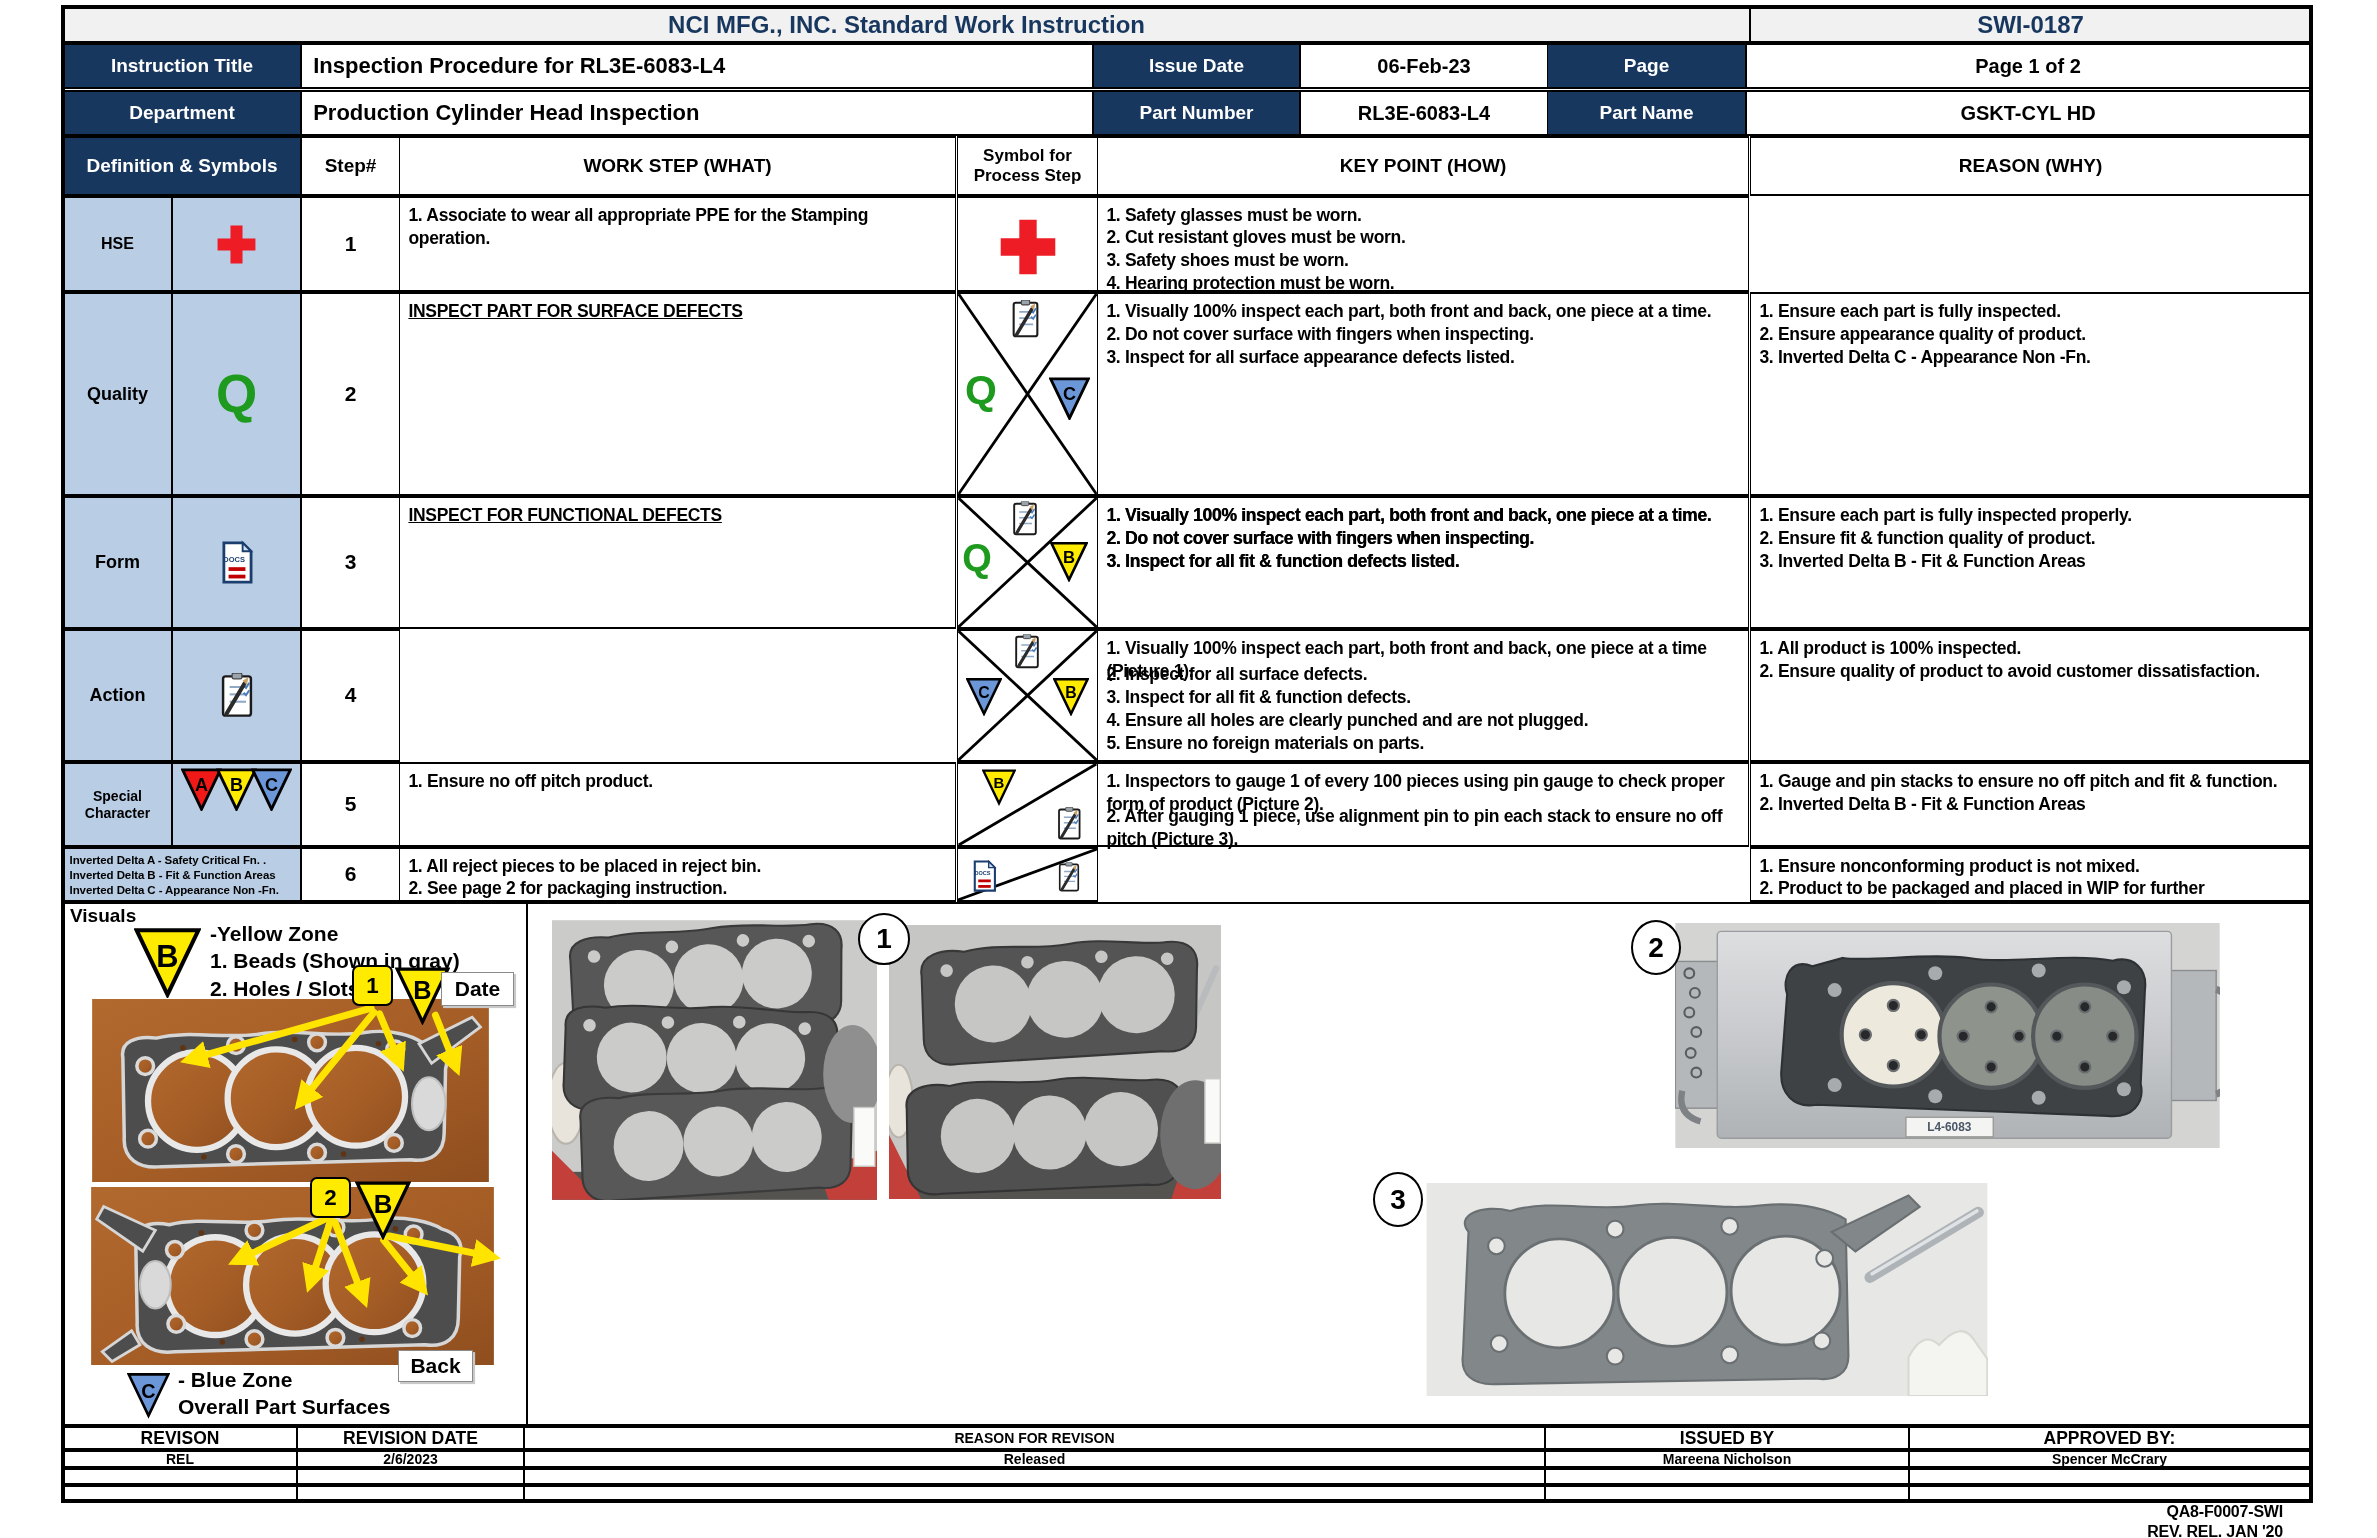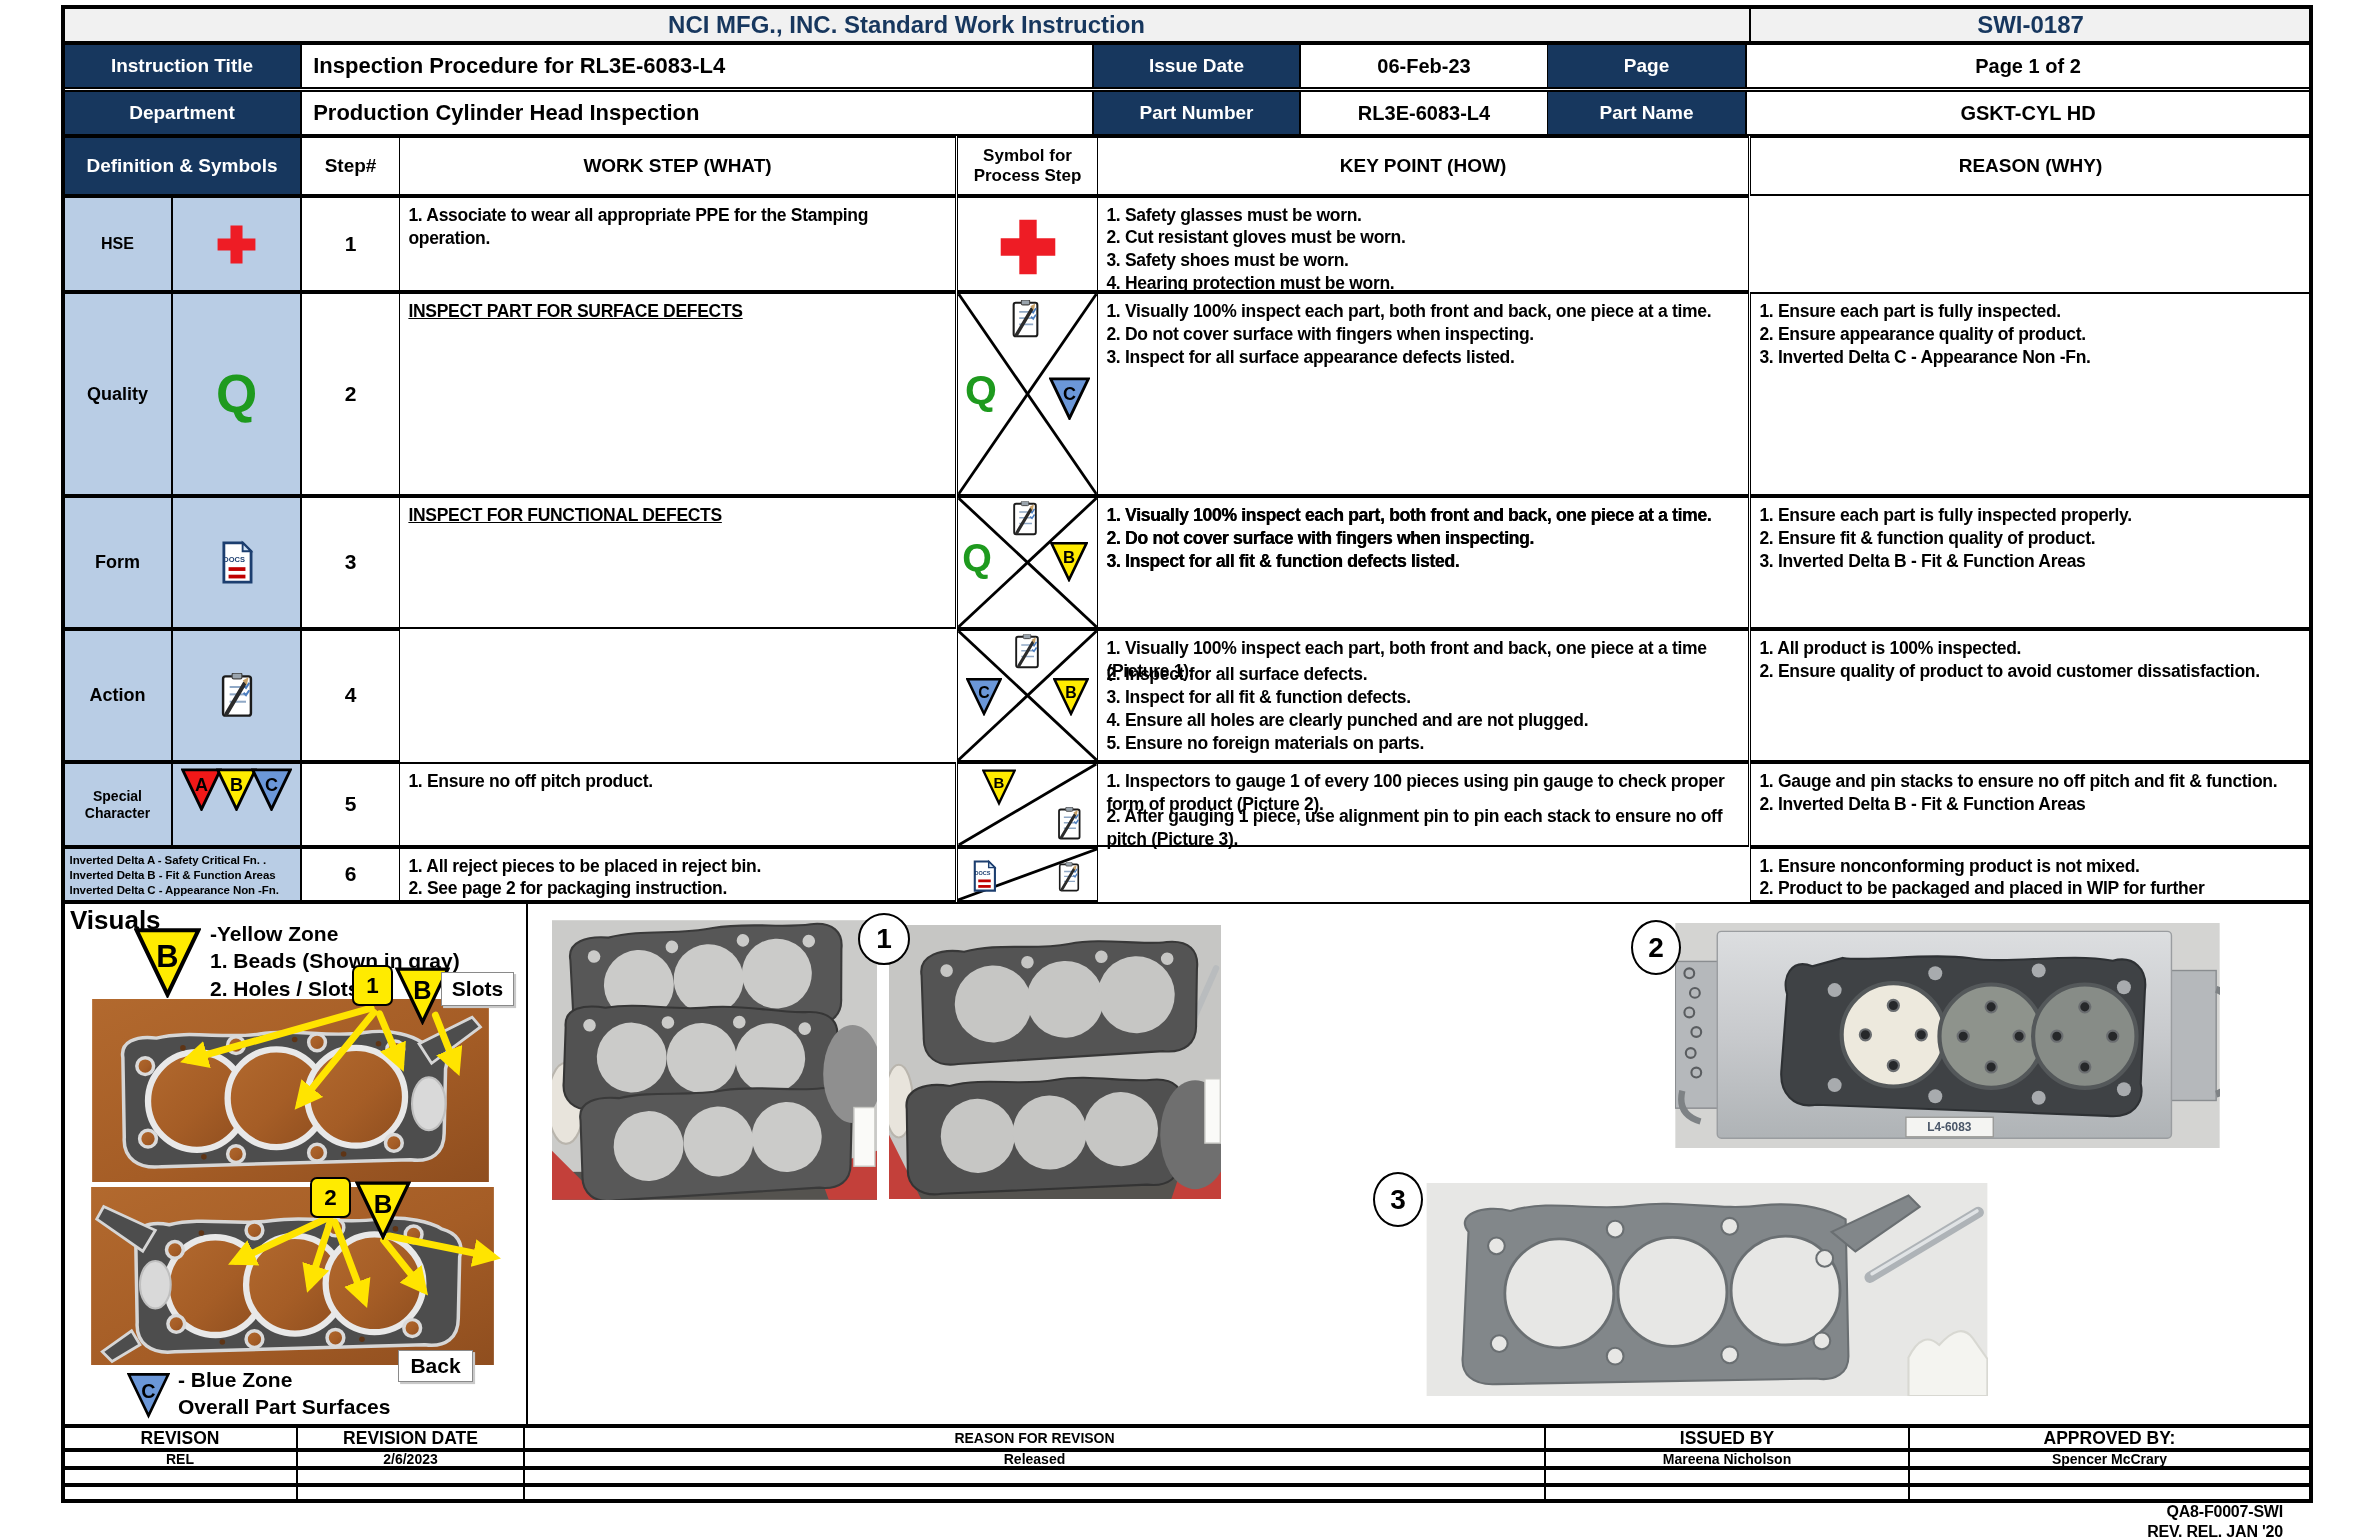--- a/index.html
+++ b/index.html
@@ -354,41 +354,41 @@
       </svg>
   </div>
   <div class="c txt" style="left:1750px;top:847px;width:561px;height:55px">
       <div class="ln">1. Ensure nonconforming product is not mixed.</div>
       <div class="ln">2. Product to be packaged and placed in WIP for further processing.</div>
     </div>
 
   <div class="c" style="left:63px;top:902px;width:2247px;height:524px;border-width:2.1px 1.4px"></div>
   <div class="vline" style="left:526px;top:902px;width:2.1px;height:524px"></div>
 
-  <div class="ztext" style="left:70px;top:905px;font-size:26px">Visuals</div>
+  <div class="ztext" style="left:70px;top:905px;font-size:19px">Visuals</div>
 
   <svg class="tri" style="left:134px;top:927px;z-index:6" width="67" height="71" viewBox="0 0 100 104">
       <polygon points="4,4 96,4 50,100" fill="#FFEB00" stroke="#000" stroke-width="6"></polygon>
       <text x="50" y="58" text-anchor="middle" font-size="46" font-weight="bold" fill="#000">B</text>
     </svg>
   <div class="ztext" style="left:210px;top:922px">
       <div class="ln">-Yellow Zone</div>
       <div class="ln">1. Beads (Shown in gray)</div>
       <div class="ln">2. Holes / Slots</div>
     </div>
 
   <div class="sqbadge" style="left:352px;top:965px;width:41px;height:41px">
       <span>1</span>
     </div>
   <svg class="tri" style="left:395px;top:966px;z-index:6" width="55" height="59" viewBox="0 0 100 104">
       <polygon points="4,4 96,4 50,100" fill="#FFEB00" stroke="#000" stroke-width="6"></polygon>
       <text x="50" y="58" text-anchor="middle" font-size="46" font-weight="bold" fill="#000">B</text>
     </svg>
   <div class="plabel" style="left:441px;top:972px;width:73px;height:34px">
-      <span>Slots</span>
+      <span>Date</span>
     </div>
 
   <svg class="photo" style="left:92px;top:999px" width="397" height="183" viewBox="0 0 568 262">
     <rect x="0" y="0" width="568" height="262" fill="url(#wd)"></rect>
     <path d="M44,84 C40,62 62,52 92,56 C140,44 190,58 240,50 C290,42 340,56 390,48 C430,42 460,54 472,62 C500,66 512,80 506,100 L504,192 C504,220 486,234 456,230 L100,240 C66,244 44,228 46,198 Z" fill="#4D4D4D" stroke="#D6D6D6" stroke-width="5" stroke-linejoin="round"></path>
     <polygon points="468,64 544,26 556,40 486,92" fill="#4D4D4D" stroke="#D6D6D6" stroke-width="4"></polygon>
     <circle cx="150" cy="146" r="70" fill="url(#wd)" stroke="#E8E8E8" stroke-width="9"></circle>
     <circle cx="264" cy="142" r="70" fill="url(#wd)" stroke="#E8E8E8" stroke-width="9"></circle>
     <circle cx="378" cy="140" r="70" fill="url(#wd)" stroke="#E8E8E8" stroke-width="9"></circle>
     <ellipse cx="482" cy="150" rx="24" ry="38" fill="#D9D9D9" stroke="#BFBFBF" stroke-width="3"></ellipse>

